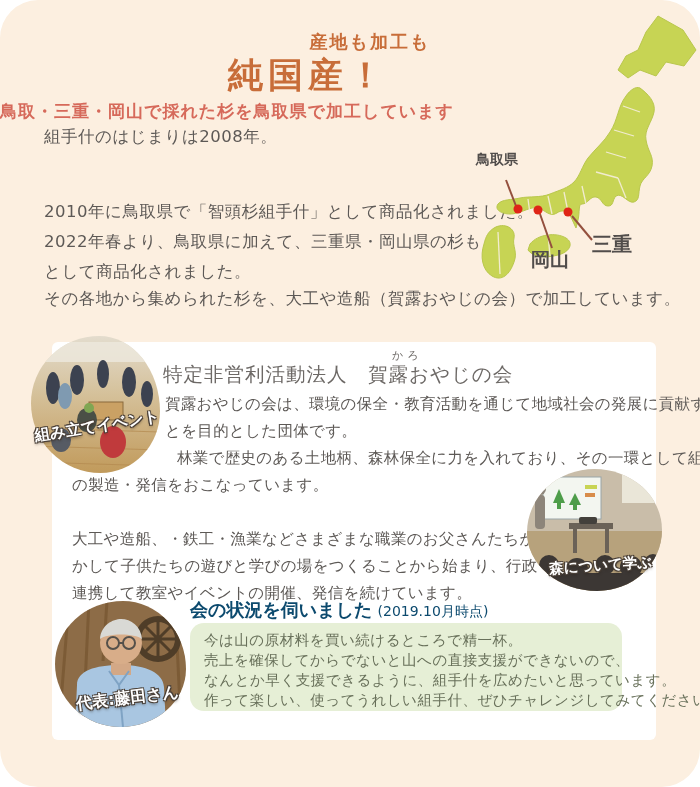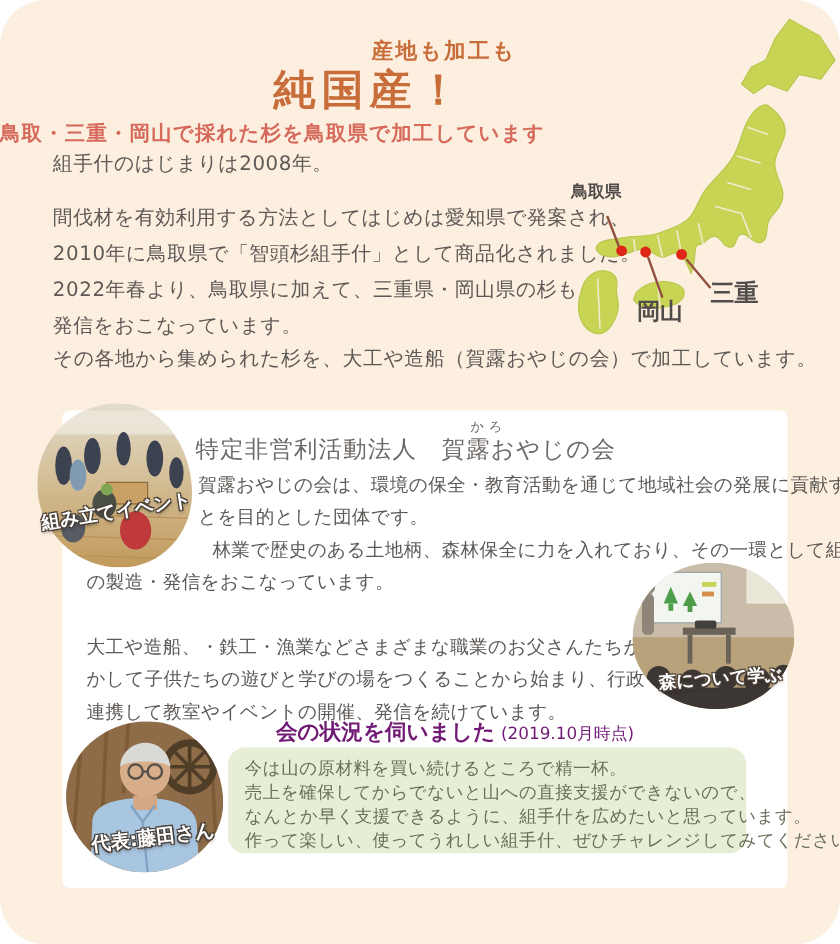--- a/index.html
+++ b/index.html
@@ -27,40 +27,39 @@
   .ruby-rt{position:absolute;top:-13px;left:5px;font-size:11px;letter-spacing:4px;color:#6d6966;margin-left:19px;}
   .org-line{font-size:15.5px;color:#5d5956;letter-spacing:.3px;}
 
   
   .photo{overflow:hidden;z-index:3;}
   .photo svg{display:block;}
   .caption{z-index:4;color:#ffffff;font-weight:bold;
     text-shadow:-1px -1px 0 #4a4038,1px -1px 0 #4a4038,-1px 1px 0 #4a4038,1px 1px 0 #4a4038,0 2px 3px rgba(40,30,20,.55);}
 
   
-  .iv-heading{left:190px;top:598px;font-size:18px;font-weight:bold;color:#701a75;margin-left:40px;}
+  .iv-heading{left:190px;top:598px;font-size:18px;font-weight:bold;color:#0c4a6e;}
   .iv-date{font-size:14px;font-weight:normal;margin-left:5px;}
   .bubble{left:190px;top:623px;width:432px;height:88px;background:#e6efd6;border-radius:14px;}
   .bubble-line{left:204px;font-size:14.5px;color:#68705a;letter-spacing:.5px;}
 </style>
 </head>
 <body>
 
 <div class="stage">
   <div class="panel"></div>
 
   <div class="abs kicker nowrap">産地も加工も</div>
   <div class="abs title nowrap">純国産！</div>
   <div class="abs subtitle nowrap">鳥取・三重・岡山で採れた杉を鳥取県で加工しています</div>
 
   <div class="abs intro-line nowrap" style="top:126px">組手什のはじまりは2008年。</div>
-  <div class="abs intro-line nowrap" style="top:171px">間伐材を有効利用する方法としてはじめは愛知県で発案され、</div>
   <div class="abs intro-line nowrap" style="top:201px">2010年に鳥取県で「智頭杉組手什」として商品化されました。</div>
   <div class="abs intro-line nowrap" style="top:231px">2022年春より、鳥取県に加えて、三重県・岡山県の杉も</div>
-  <div class="abs intro-line nowrap" style="top:261px">発信をおこなっています。</div>
+  <div class="abs intro-line nowrap" style="top:261px">として商品化されました。</div>
   <div class="abs intro-line nowrap" style="top:288px">その各地から集められた杉を、大工や造船（賀露おやじの会）で加工しています。</div>
 
   <svg class="abs" style="left:468px;top:6px" width="232" height="286" viewBox="0 0 232 286">
     <g stroke="#b9c74d" stroke-width="1" stroke-linejoin="round" fill="#c7d454">
 
       <path d="M190 10 L215 24 L228 44 L216 60 L198 56 L188 70 L172 64 L160 72 L150 64 L158 50 L170 44 L178 26 Z"></path>
 
       <path d="M172 82 C180 88 188 96 186 106 C184 116 176 124 178 134 C180 146 186 150 184 160
                C182 170 174 172 172 180 C170 188 172 194 166 196 C160 198 154 186 148 190
                C144 194 146 200 140 200 C134 200 134 192 128 191 C122 190 120 198 114 198

